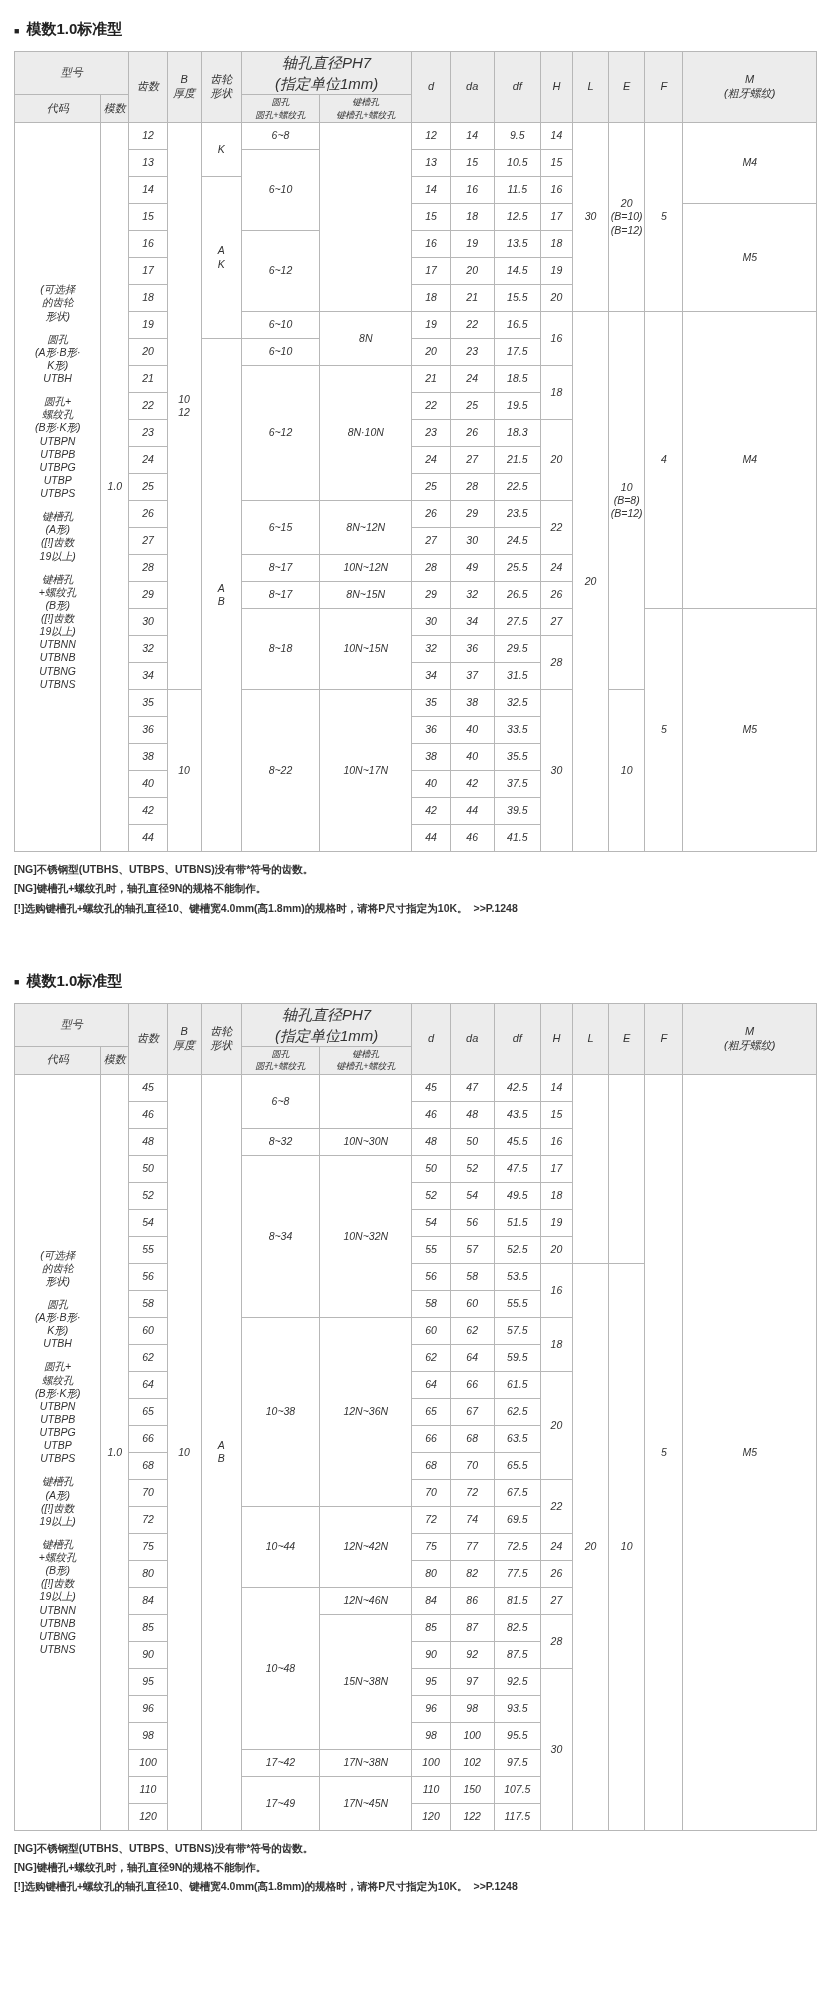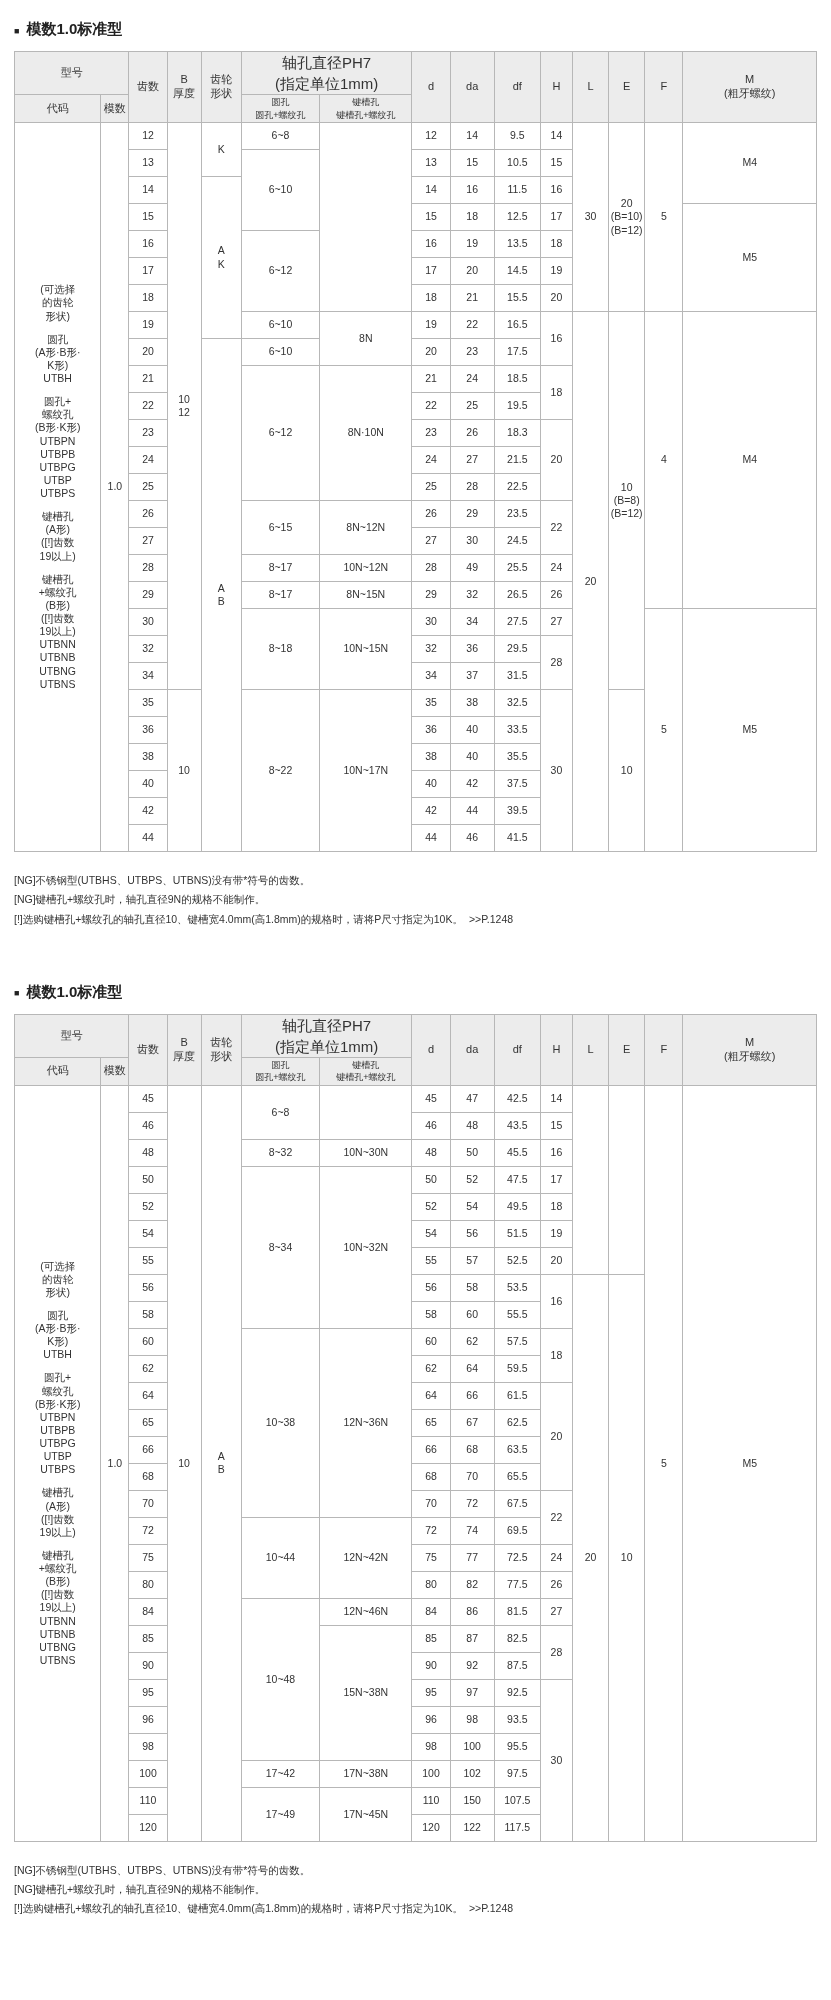--- a/index.html
+++ b/index.html
@@ -1,32 +1,32 @@
 <!DOCTYPE html>
 <html><head>
 <meta charset="utf-8">
 <style>
   html,body{margin:0;padding:0;background:#fff;}
   body{font-family:"Liberation Sans","DejaVu Sans",sans-serif;color:#333;width:831px;}
   .page{padding:20px 14px 34px;}
   .title{font-size:15px;font-weight:bold;margin:0 0 12px;color:#222;display:flex;align-items:center;}
   .bullet{font-size:9px;margin-right:7px;position:relative;top:1px;}
   section+section{margin-top:56px;}
-  table.spec{border-collapse:collapse;table-layout:fixed;width:803px;border:1px solid #8f8f8f;}
+  table.spec{border-collapse:collapse;table-layout:fixed;width:803px;border:1px solid #8f8f8f;font-style:italic;}
   .spec td{border:1px solid #b7b7b7;text-align:center;vertical-align:middle;
            font-size:10.5px;height:26px;padding:0 1px;line-height:1.25;color:#333;background:#fff;}
   .spec td.th{background:#ececec;font-size:11px;height:32px;}
   .spec tr.hr2 td.th{height:27px;}
   .spec td.sub{font-size:9px;line-height:1.35;}
   .spec td.bore{font-size:15px;line-height:1.4;}
   .codecell{font-size:10.5px;line-height:1.5;}
   .blk{margin:10px 9px;}
   .ecol{font-size:9px;line-height:1.4;}
   .bcol,.shapecol{line-height:1.6;}
-  .notes{margin-top:20px;}
+  .notes{margin-top:9px;font-weight:bold;}
   .note{margin:3px 0;font-size:10.5px;color:#333;line-height:1.55;}
   .link{color:#333;text-decoration:none;margin-left:6px;cursor:pointer;}
 </style>
 </head>
 <body>
 
 <div class="page">
 
   <section>
     <h2 class="title">

